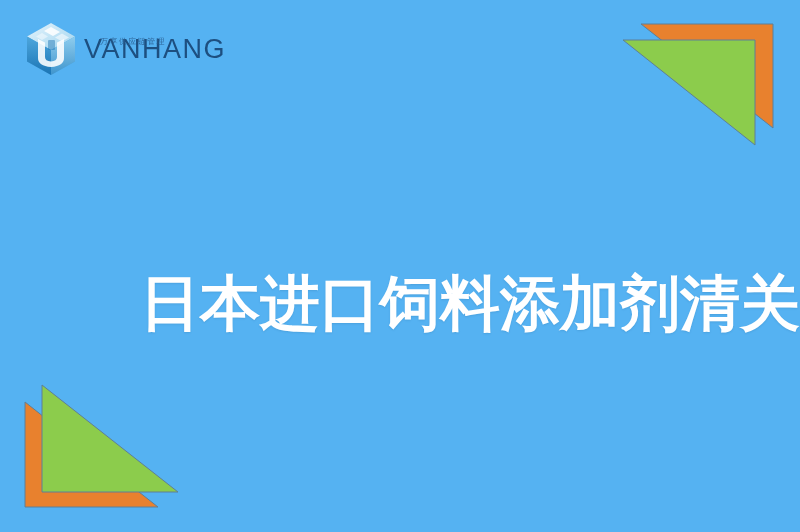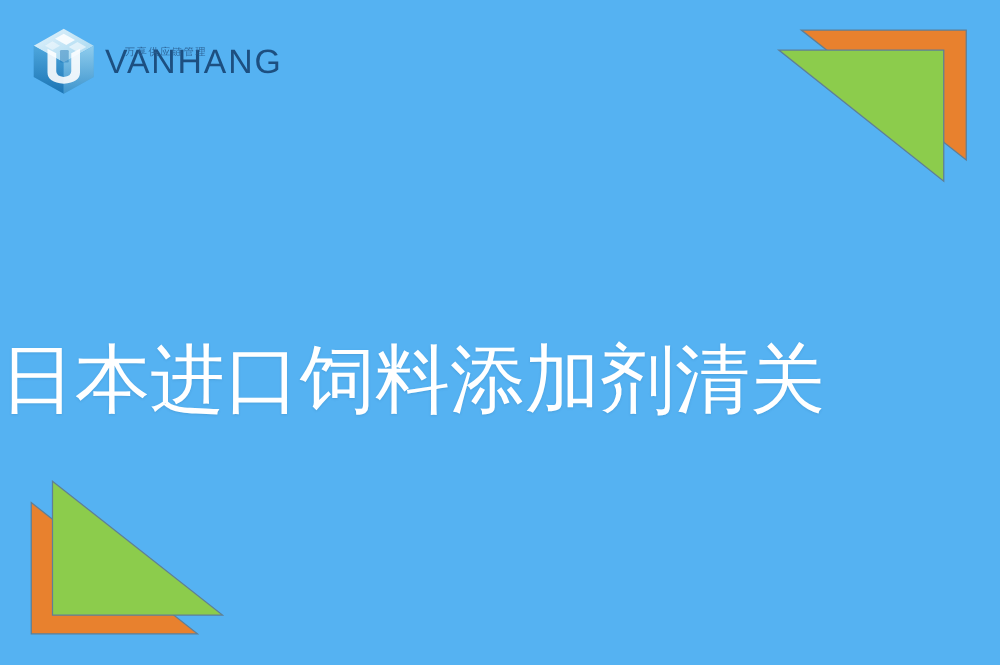--- a/index.html
+++ b/index.html
@@ -89,24 +89,24 @@
     white-space: nowrap;
     opacity: 0.92;
   }
 
   
   .headline {
     position: absolute;
     left: 0;
     right: 0;
     top: 228px;
-    text-align: left;
+    text-align: right;
     color: #ffffff;
     font-family: "Liberation Sans", "DejaVu Sans", sans-serif;
-    font-weight: normal;
+    font-weight: bold;
     font-size: 60px;
     line-height: 72px;
     letter-spacing: 0px;
     white-space: nowrap;
     text-shadow: 0 1px 2px rgba(30, 90, 140, 0.18);
   }
 </style>
 </head>
 <body>
 

